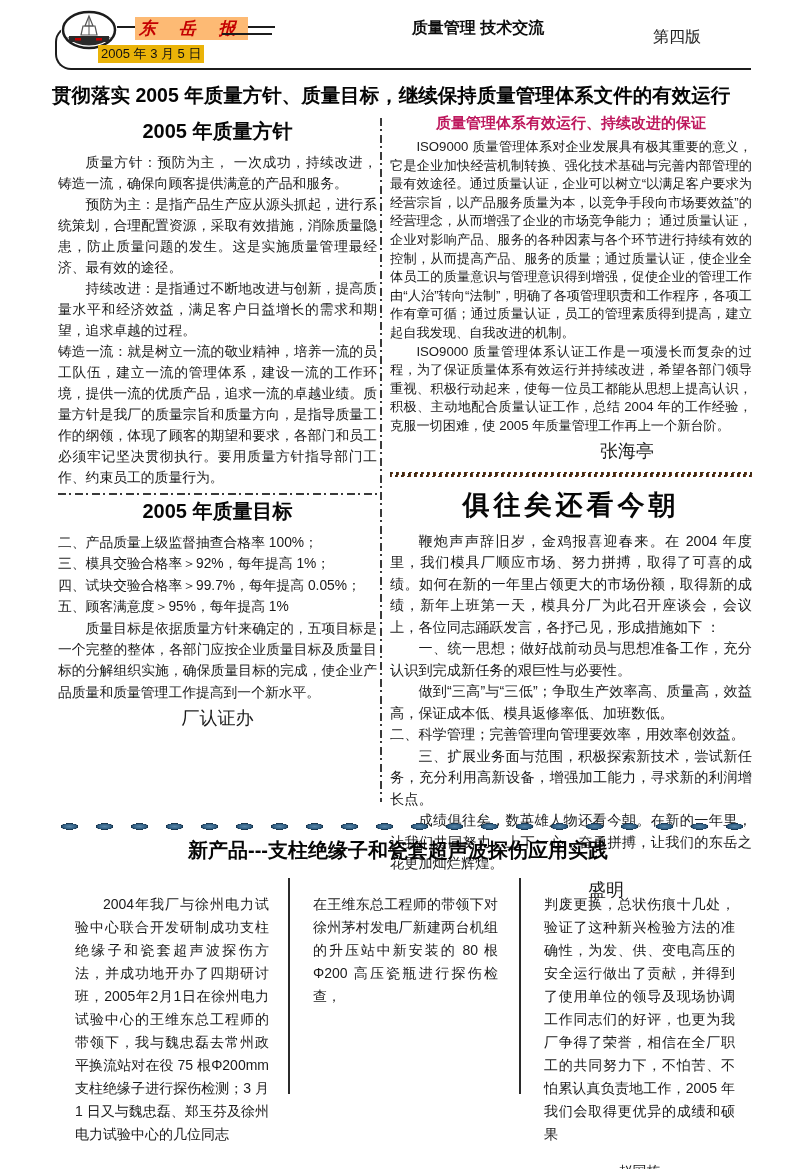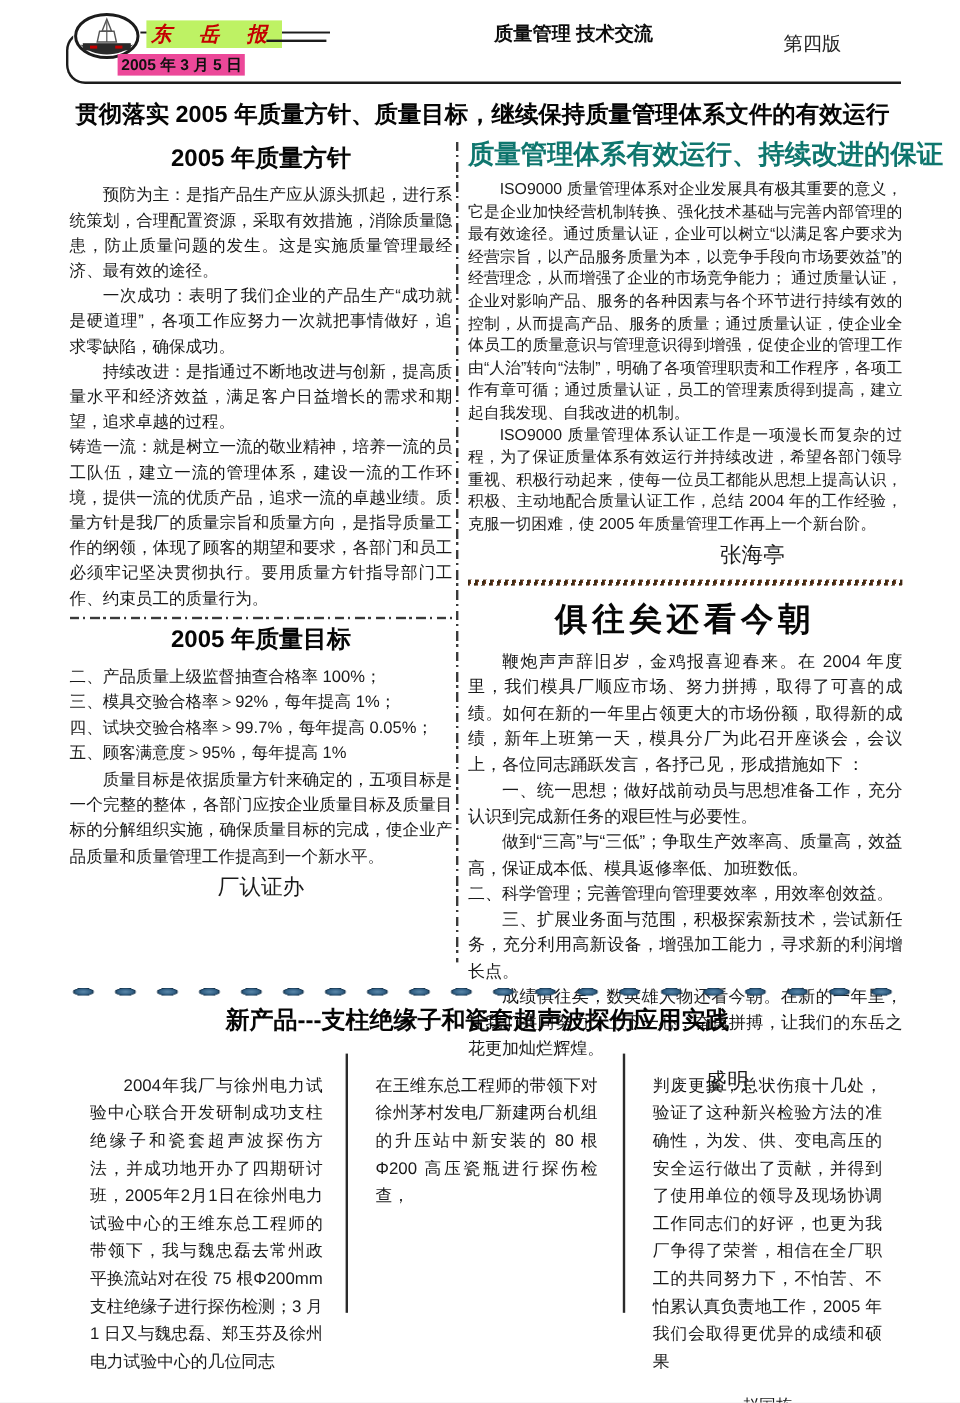--- a/index.html
+++ b/index.html
@@ -8,48 +8,48 @@
     font-family:"Liberation Sans",sans-serif;color:#1a1a1a;overflow:hidden;
   }
   
   .mast-frame{
     position:absolute;left:55px;top:26px;width:694px;height:40px;
     border:2px solid #1c1c1c;border-right:none;border-radius:16px 0 0 16px;
   }
   .mast-top-mask{position:absolute;left:275px;top:24px;width:478px;height:6px;background:#fff;}
   .logo-wrap{position:absolute;left:61px;top:10px;width:56px;height:40px;background:#fff;}
   .paper-name{
-    position:absolute;left:122px;top:17px;font-size:17px;font-weight:bold;font-style:italic;
-    color:#c40000;letter-spacing:9px;background:#bef264;padding:0 4px;white-space:nowrap;
+    position:absolute;left:135px;top:17px;font-size:17px;font-weight:bold;font-style:italic;
+    color:#c40000;letter-spacing:9px;background:#fdba74;padding:0 4px;white-space:nowrap;
   }
   .name-dash{position:absolute;left:222px;top:33px;width:50px;height:2px;background:#1c1c1c;}
-  .mast-date{position:absolute;left:98px;top:45px;font-size:13px;color:#111;background:#ec4899;padding:0 3px;white-space:nowrap;font-weight:bold;}
+  .mast-date{position:absolute;left:98px;top:45px;font-size:13px;color:#111;background:#eab308;padding:0 3px;white-space:nowrap;}
   .section-title{
     position:absolute;left:368px;top:18px;width:220px;text-align:center;
     font-size:16px;font-weight:bold;color:#0d0d0d;white-space:nowrap;
   }
   .page-label{position:absolute;left:653px;top:27px;font-size:16px;color:#222;white-space:nowrap;}
   
   .headline{
-    position:absolute;left:52px;top:82px;width:700px;text-align:center;
+    position:absolute;left:52px;top:82px;width:700px;
     font-size:19.5px;font-weight:bold;color:#050505;white-space:nowrap;
   }
   
   .col-left{position:absolute;left:58px;top:116px;width:319px;}
   .col-right{position:absolute;left:390px;top:112px;width:362px;}
   .vdivider{
     position:absolute;left:380px;top:118px;width:2px;height:684px;
     background:repeating-linear-gradient(to bottom,#3a3a3a 0 8px,transparent 8px 11px,#3a3a3a 11px 13px,transparent 13px 17px);
   }
   .hdivider{
     height:2px;margin:5px 0 3px 0;
     background:repeating-linear-gradient(to right,#3a3a3a 0 8px,transparent 8px 11px,#3a3a3a 11px 13px,transparent 13px 17px);
   }
   .sec-title-lg{font-size:20px;font-weight:bold;text-align:center;margin:2px 0 7px 0;color:#070707;}
-  .sec-title-md{font-size:22px;font-weight:bold;text-align:center;margin:2px 0 5px 0;color:#0f766e;white-space:nowrap;}
+  .sec-title-md{font-size:15px;font-weight:bold;text-align:center;margin:2px 0 5px 0;color:#be185d;white-space:nowrap;}
   .sec-title-xl{font-size:27px;font-weight:bold;text-align:center;margin:10px 0 8px 0;color:#070707;letter-spacing:4px;}
   .policy p{margin:0;font-size:13.8px;line-height:21px;text-align:justify;text-indent:2em;}
   .policy p:nth-of-type(4){text-indent:0;}
   .goals p{margin:0;font-size:13.8px;line-height:21.4px;text-align:justify;text-indent:0;}
   .goals-closing{margin:0;font-size:13.8px;line-height:21.4px;text-align:justify;text-indent:2em;}
   .assurance p{margin:0;font-size:13.2px;line-height:18.6px;text-align:justify;text-indent:2em;}
   .today p{margin:0;font-size:14.2px;line-height:21.5px;text-align:justify;text-indent:2em;}
   .today p:nth-of-type(4){text-indent:0;}
   .sig{font-size:18px;margin-top:3px;}
   .sig-center{text-align:center;}
@@ -107,22 +107,22 @@
   <div class="section-title">质量管理 技术交流</div>
   <div class="page-label">第四版</div>
 
   <div class="headline">贯彻落实 2005 年质量方针、质量目标，继续保持质量管理体系文件的有效运行</div>
 
   <div class="vdivider"></div>
 
   <div class="col-left">
     <div class="sec-title-lg">2005 年质量方针</div>
     <div class="policy">
+        <p>质量方针：预防为主， 一次成功，持续改进，铸造一流，确保向顾客提供满意的产品和服务。</p>
         <p>预防为主：是指产品生产应从源头抓起，进行系统策划，合理配置资源，采取有效措施，消除质量隐患，防止质量问题的发生。这是实施质量管理最经济、最有效的途径。</p>
-        <p>一次成功：表明了我们企业的产品生产“成功就是硬道理”，各项工作应努力一次就把事情做好，追求零缺陷，确保成功。</p>
         <p>持续改进：是指通过不断地改进与创新，提高质量水平和经济效益，满足客户日益增长的需求和期望，追求卓越的过程。</p>
         <p>铸造一流：就是树立一流的敬业精神，培养一流的员工队伍，建立一流的管理体系，建设一流的工作环境，提供一流的优质产品，追求一流的卓越业绩。质量方针是我厂的质量宗旨和质量方向，是指导质量工作的纲领，体现了顾客的期望和要求，各部门和员工必须牢记坚决贯彻执行。要用质量方针指导部门工作、约束员工的质量行为。</p>
       </div>
     <div class="hdivider"></div>
     <div class="sec-title-lg">2005 年质量目标</div>
     <div class="goals">
         <p>二、产品质量上级监督抽查合格率 100%；</p>
         <p>三、模具交验合格率＞92%，每年提高 1%；</p>
         <p>四、试块交验合格率＞99.7%，每年提高 0.05%；</p>
         <p>五、顾客满意度＞95%，每年提高 1%</p>

